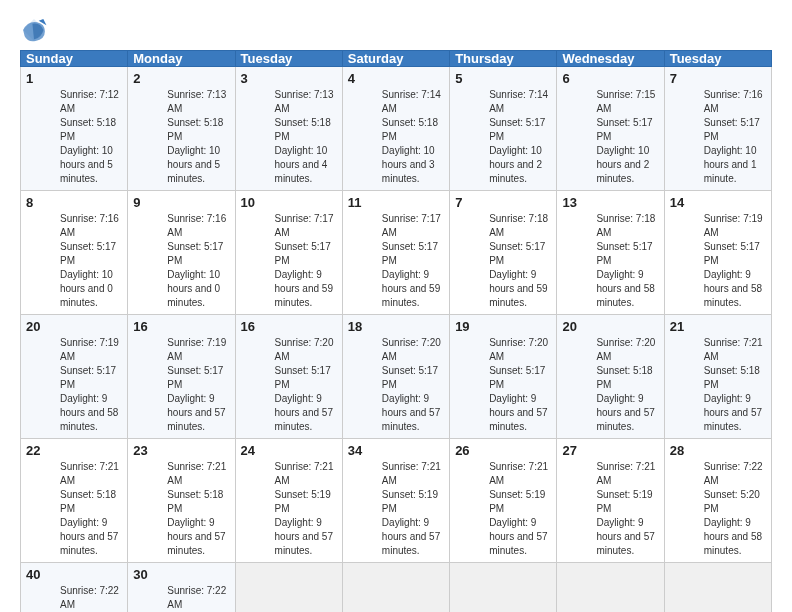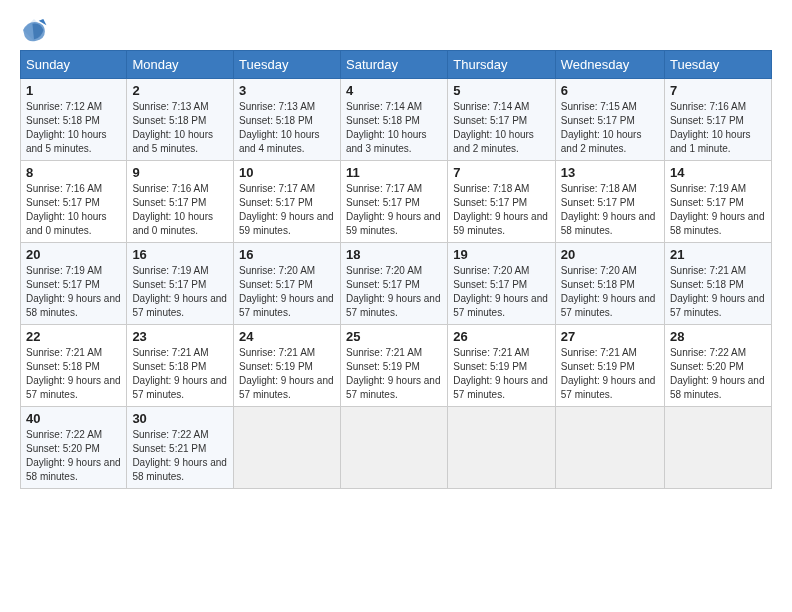--- a/index.html
+++ b/index.html
@@ -46,22 +46,22 @@
     }
     .calendar {
       width: 100%;
       border-collapse: collapse;
       border: 1px solid #ccc;
     }
     .calendar th {
       background-color: #3a7abf;
       color: #fff;
       font-size: 13px;
-      font-weight: normal;
-      padding: 6px 5px;
+      font-weight: bold;
+      padding: 0 5px;
       text-align: left;
       border: 1px solid #2d6aac;
       margin-top: 27px;
     }
     .calendar td {
       vertical-align: top;
       border: 1px solid #ccc;
       padding: 4px 5px;
       width: 113px;
       min-height: 80px;
@@ -79,20 +79,21 @@
       font-size: 13px;
       font-weight: bold;
       color: #222;
       display: block;
       margin-bottom: 2px;
     }
     .day-info {
       font-size: 10px;
       line-height: 1.4;
       color: #333;
+      margin-left: 34px;
     }
     td.empty {
       background: #f0f0f0 !important;
     }
   </style>
 </head>
 <body>
 
 <div class="page">
   <div class="header">
@@ -322,21 +323,21 @@
       </td>
           <td>
         <span class="day-num">24</span>
         <div class="day-info">
           Sunrise: 7:21 AM<br>
           Sunset: 5:19 PM<br>
           Daylight: 9 hours and 57 minutes.
         </div>
       </td>
           <td>
-        <span class="day-num">25</span>
+        <span class="day-num">34</span>
         <div class="day-info">
           Sunrise: 7:21 AM<br>
           Sunset: 5:19 PM<br>
           Daylight: 9 hours and 57 minutes.
         </div>
       </td>
           <td>
         <span class="day-num">26</span>
         <div class="day-info">
           Sunrise: 7:21 AM<br>

